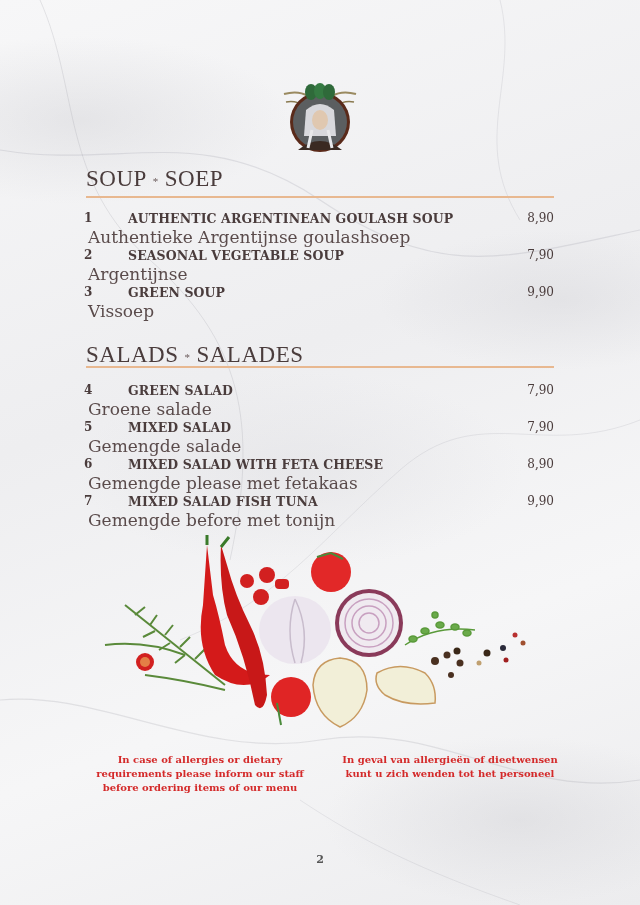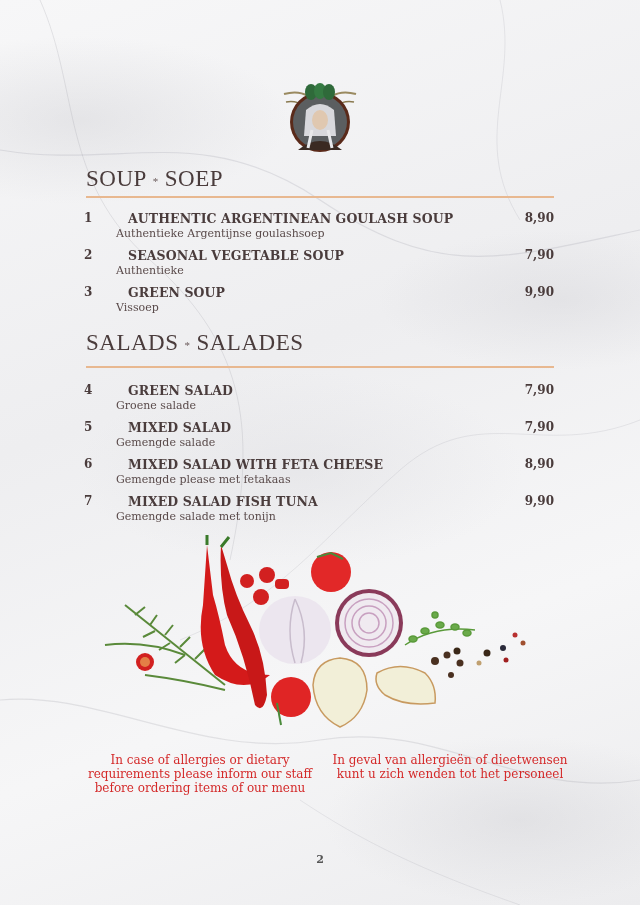--- a/index.html
+++ b/index.html
@@ -34,29 +34,29 @@
   .item { position: absolute; left: 84px; width: 470px; }
   .item .num {
     position: absolute; left: 0; top: 0; font-weight: bold; font-size: 12px; color: #4a3c3c;
   }
   .item .name {
     position: absolute; left: 20px; top: 0; font-weight: bold; font-size: 12.5px; color: #4a3c3c;
     letter-spacing: 0.1px;
     margin-left: 24px;
   }
   .item .desc {
-    position: absolute; left: 32px; top: 16px; font-size: 11px; color: #5a4b4b;
+    position: absolute; left: 4px; top: 16px; font-size: 17px; color: #5a4b4b;
   }
   .item .price {
-    position: absolute; right: 0; top: 0; font-weight: bold; font-size: 12px; color: #4a3c3c;
+    position: absolute; right: 0; top: 0; font-weight: normal; font-size: 12px; color: #4a3c3c;
   }
   .veg { position: absolute; left: 95px; top: 535px; width: 440px; height: 215px; }
   .notice {
-    position: absolute; top: 753px; color: #d42a2a; font-weight: normal;
-    font-size: 12px; line-height: 14px; text-align: center;
+    position: absolute; top: 753px; color: #d42a2a; font-weight: bold;
+    font-size: 10px; line-height: 14px; text-align: center;
   }
   .notice.en { left: 84px; width: 232px; }
   .notice.nl { left: 332px; width: 236px; }
   .page-num {
     position: absolute; left: 300px; top: 853px; width: 40px; text-align: center;
     font-size: 11px; font-weight: bold; color: #555;
   }
 </style>
 </head>
 <body>
@@ -96,31 +96,31 @@
 
 <div class="item" style="top:211px">
   <span class="num">1</span>
   <span class="name">AUTHENTIC ARGENTINEAN GOULASH SOUP</span>
   <span class="desc">Authentieke Argentijnse goulashsoep</span>
   <span class="price">8,90</span>
 </div>
 <div class="item" style="top:248px">
   <span class="num">2</span>
   <span class="name">SEASONAL VEGETABLE SOUP</span>
-  <span class="desc">Authentieke</span>
+  <span class="desc">Argentijnse</span>
   <span class="price">7,90</span>
 </div>
 <div class="item" style="top:285px">
   <span class="num">3</span>
   <span class="name">GREEN SOUP</span>
   <span class="desc">Vissoep</span>
   <span class="price">9,90</span>
 </div>
 
-<div class="section-title" style="top:330px">
+<div class="section-title" style="top:342px">
   <span>SALADS</span><span class="sep">*</span><span>SALADES</span>
 </div>
 <div class="rule" style="top:366px"></div>
 
 <div class="item" style="top:383px">
   <span class="num">4</span>
   <span class="name">GREEN SALAD</span>
   <span class="desc">Groene salade</span>
   <span class="price">7,90</span>
 </div>
@@ -132,21 +132,21 @@
 </div>
 <div class="item" style="top:457px">
   <span class="num">6</span>
   <span class="name">MIXED SALAD WITH FETA CHEESE</span>
   <span class="desc">Gemengde please met fetakaas</span>
   <span class="price">8,90</span>
 </div>
 <div class="item" style="top:494px">
   <span class="num">7</span>
   <span class="name">MIXED SALAD FISH TUNA</span>
-  <span class="desc">Gemengde salade met tonijn</span>
+  <span class="desc">Gemengde before met tonijn</span>
   <span class="price">9,90</span>
 </div>
 
 <div class="veg">
   <svg width="440" height="215" viewBox="0 0 440 215">
 
     <g stroke="#5a8a3a" stroke-width="2" fill="none">
       <path d="M30 70 Q80 110 130 150"></path>
       <path d="M10 110 Q50 105 90 120"></path>
       <path d="M50 140 Q90 145 130 155"></path>

